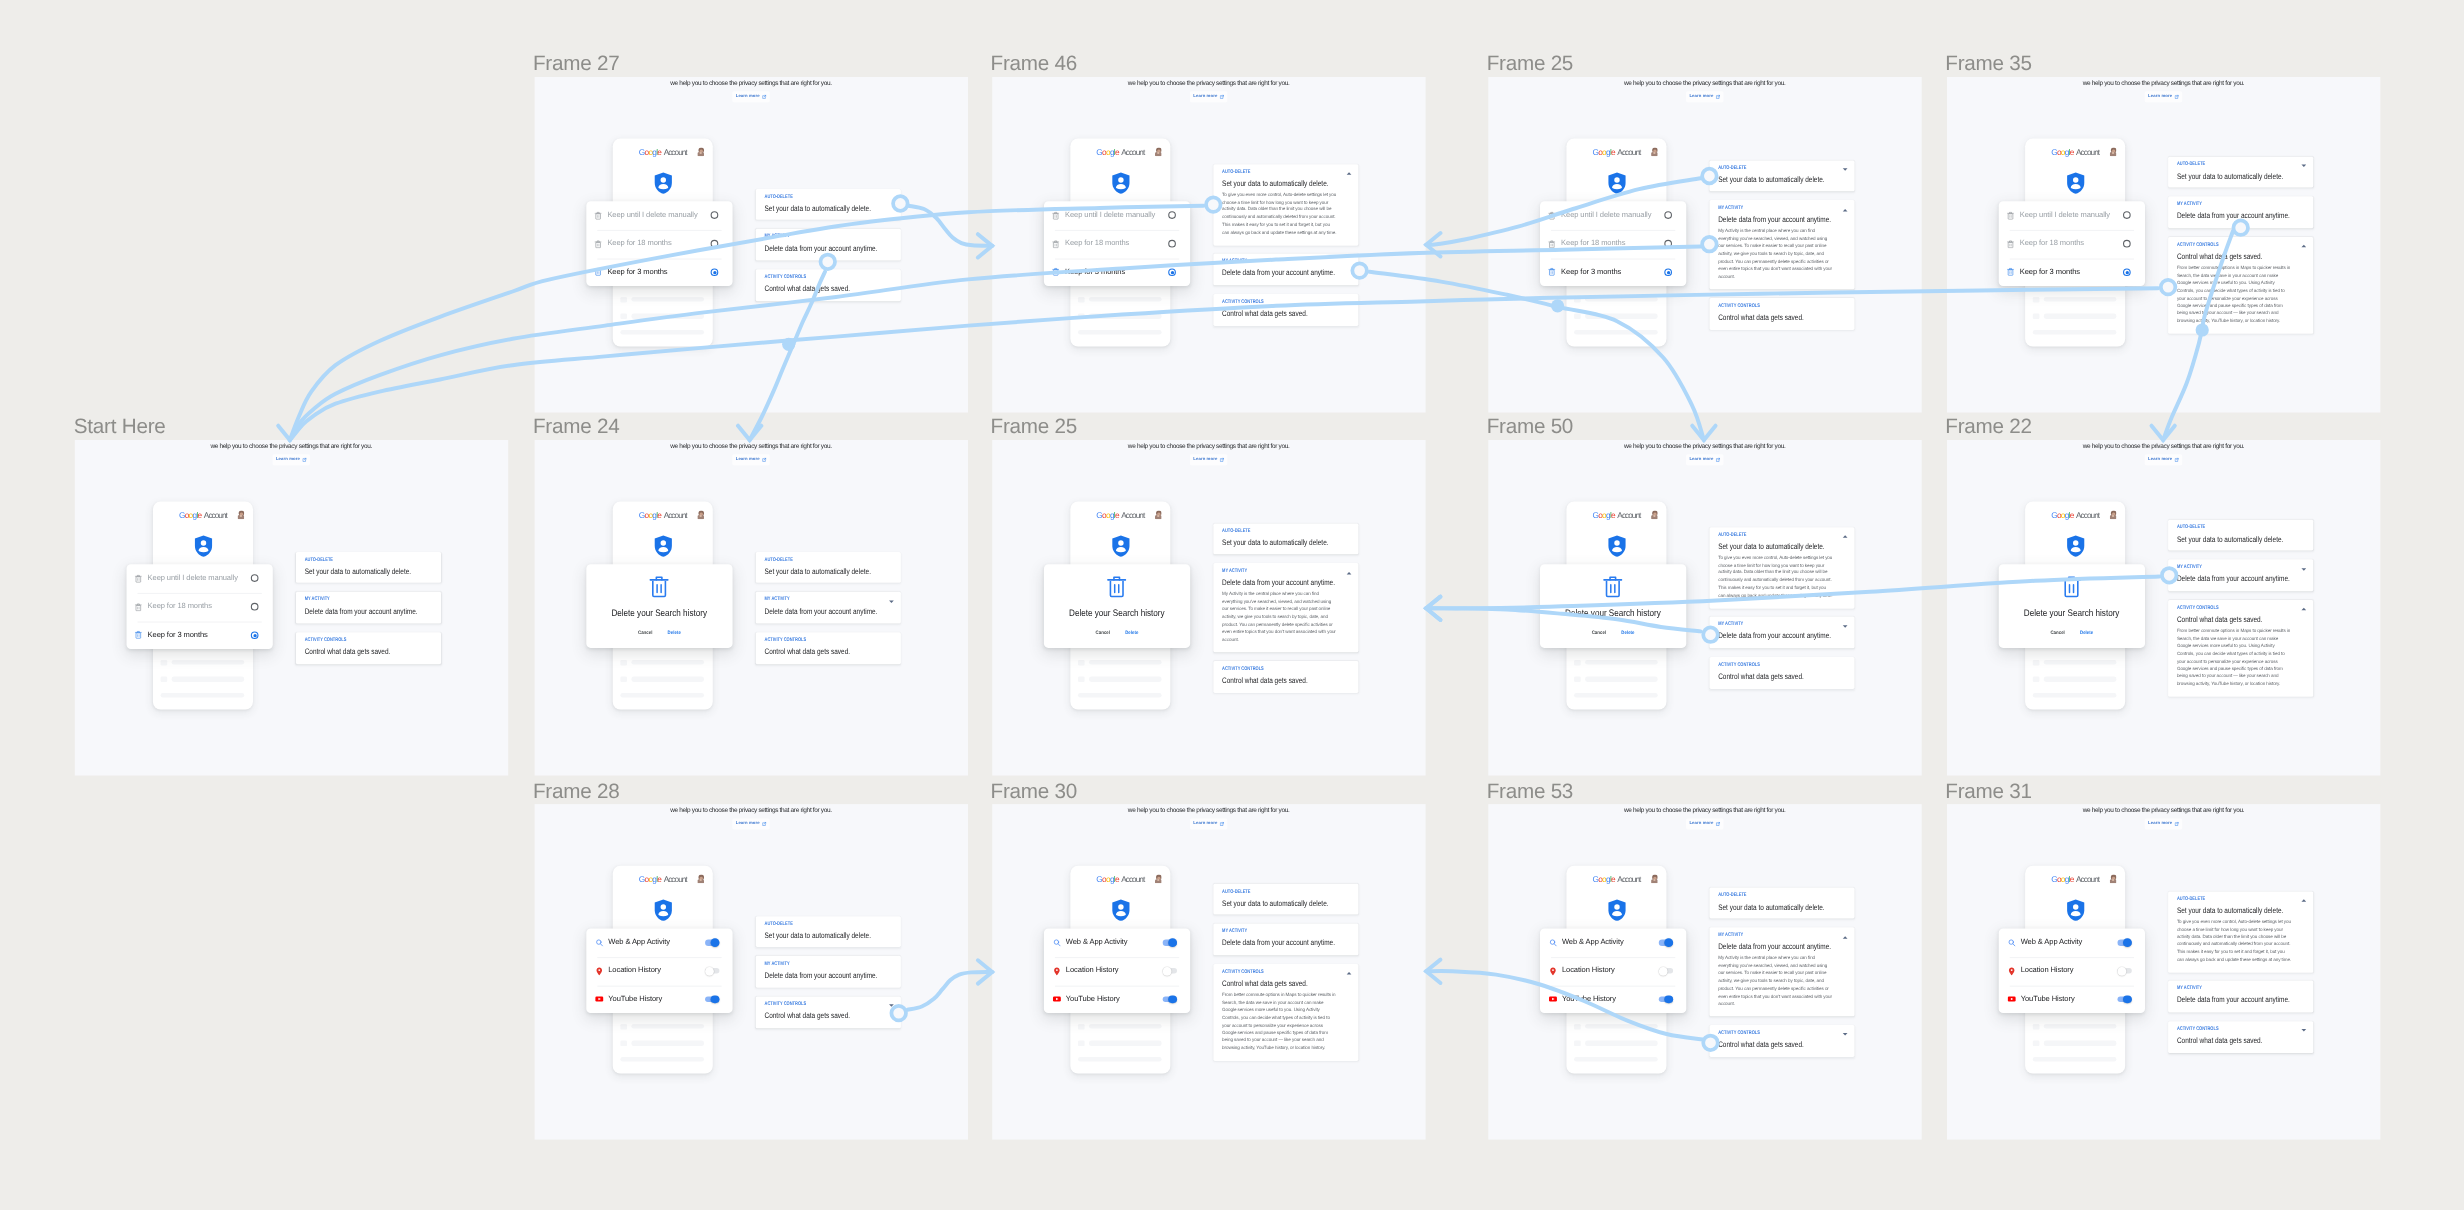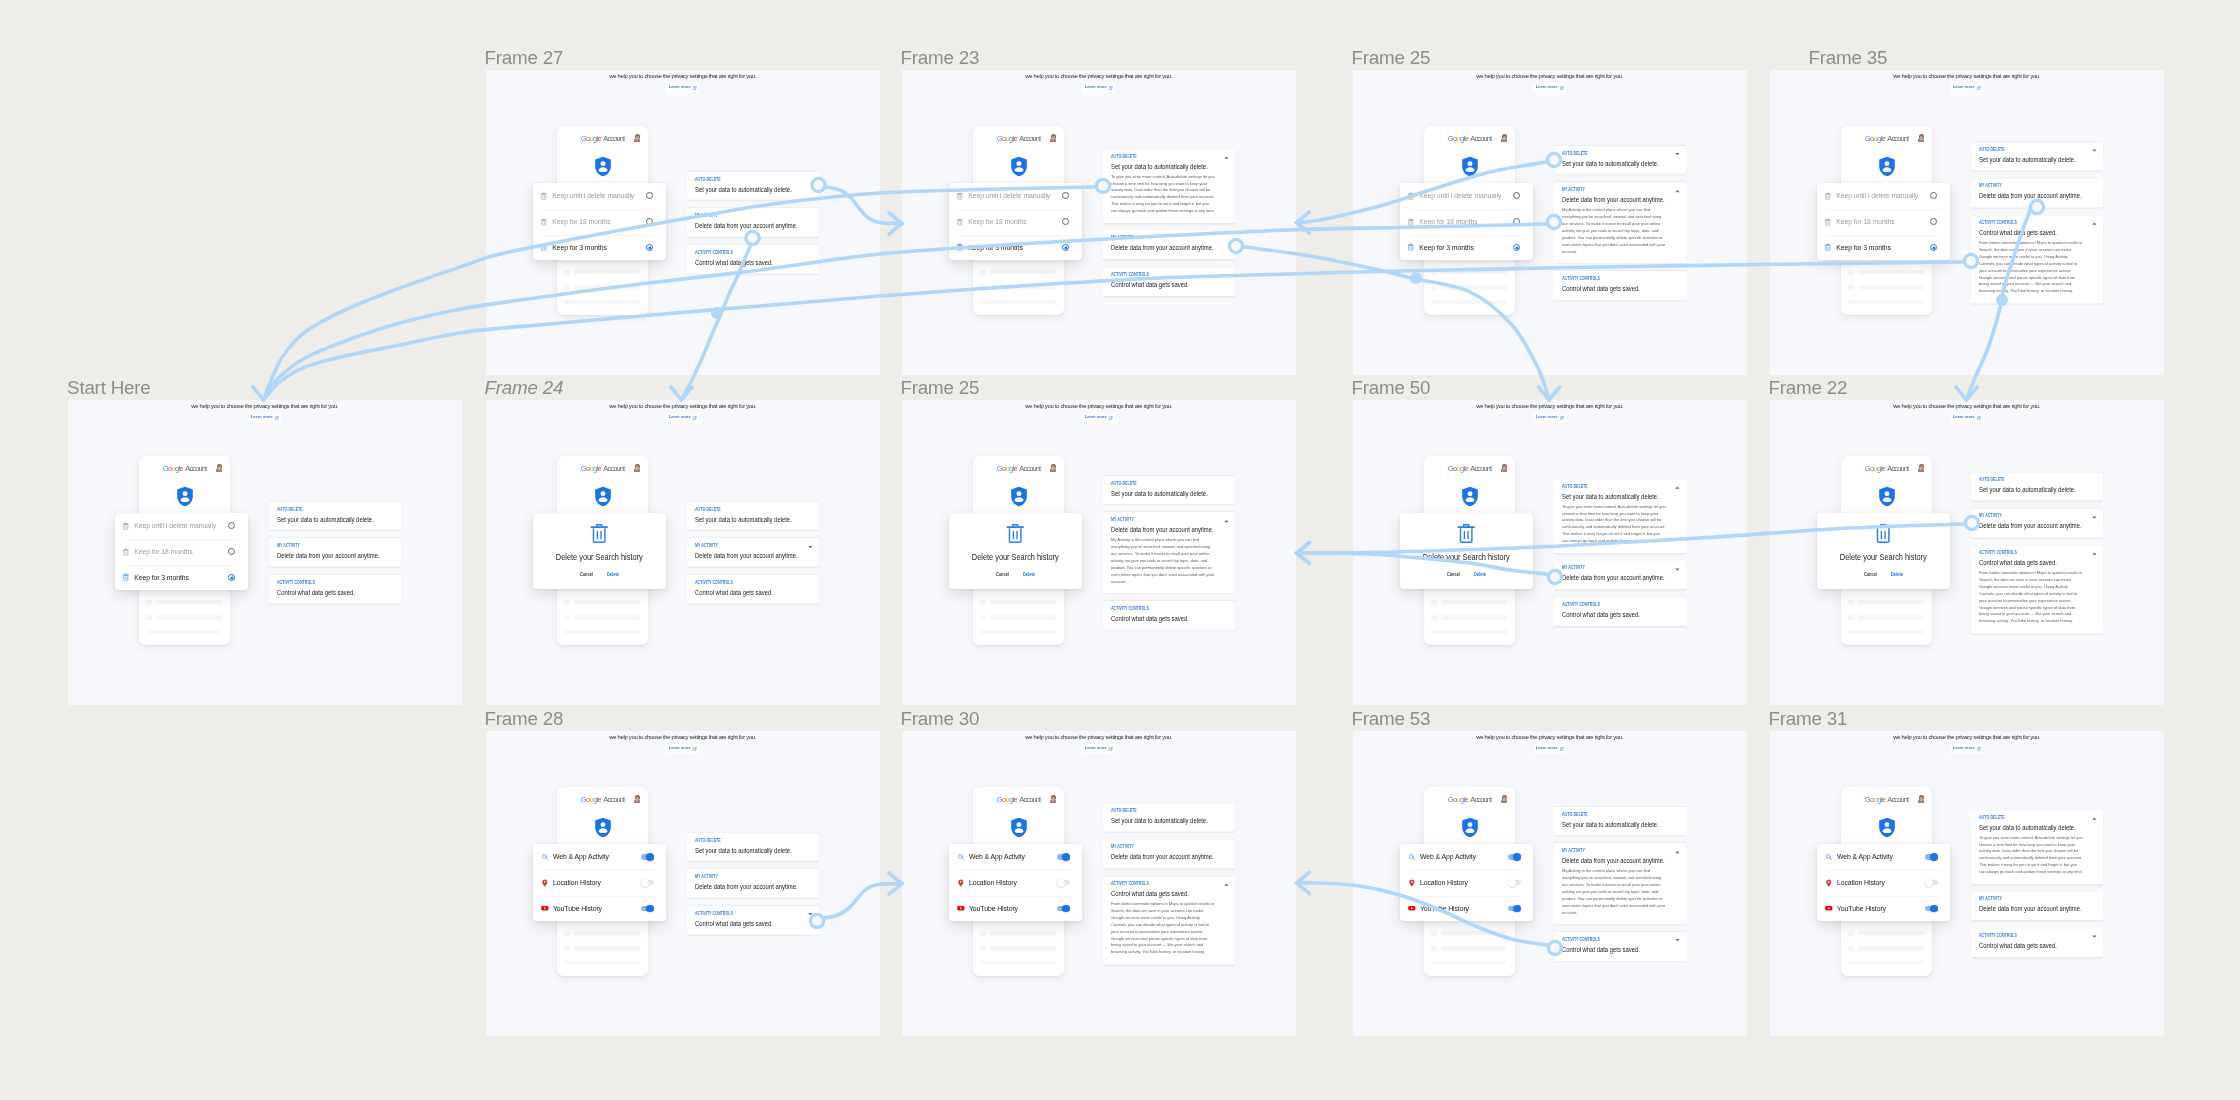--- a/index.html
+++ b/index.html
@@ -263,21 +263,21 @@
         <path d="M9.0 6.1V3.2h6.0v2.9"></path>
         <rect x="5.2" y="7.6" width="13.6" height="15.4" rx="1.4"></rect>
         <path d="M9.8 11.4v7.6M14.2 11.4v7.6" stroke-width="1.2"></path>
       </svg>
       <span class="opt-label">Keep for 3 months</span>
       <span class="radio on"></span>
     </div>
         </div>
       </div>
 
-  <div class="frame-label" style="left: 900.5px; top: 49.2px;">Frame 23</div>
+  <div class="frame-label" style="left: 900.5px; top: 49.2px;">Frame 46</div>
   <div class="frame" style="left: 902px; top: 70px;">
     <div class="fr-tagline">we help you to choose the privacy settings that are right for you.</div>
     <div class="fr-learn">
       <span>Learn more</span>
       <svg viewBox="0 0 24 24" fill="none" stroke="#1a73e8" stroke-width="2.4" stroke-linecap="square">
         <path d="M14.5 3.2h6.3v6.3"></path>
             <path d="M20.8 3.2 12.4 11.6"></path>
         <path d="M18 14v6.8H3.2V6h6.9"></path>
       </svg>
     </div>
@@ -454,21 +454,21 @@
         <path d="M9.0 6.1V3.2h6.0v2.9"></path>
         <rect x="5.2" y="7.6" width="13.6" height="15.4" rx="1.4"></rect>
         <path d="M9.8 11.4v7.6M14.2 11.4v7.6" stroke-width="1.2"></path>
       </svg>
       <span class="opt-label">Keep for 3 months</span>
       <span class="radio on"></span>
     </div>
         </div>
       </div>
 
-  <div class="frame-label" style="left: 1768.5px; top: 49.2px; margin-left: 40px;">Frame 35</div>
+  <div class="frame-label" style="left: 1768.5px; top: 49.2px;">Frame 35</div>
   <div class="frame" style="left: 1770px; top: 70px;">
     <div class="fr-tagline">we help you to choose the privacy settings that are right for you.</div>
     <div class="fr-learn">
       <span>Learn more</span>
       <svg viewBox="0 0 24 24" fill="none" stroke="#1a73e8" stroke-width="2.4" stroke-linecap="square">
         <path d="M14.5 3.2h6.3v6.3"></path>
             <path d="M20.8 3.2 12.4 11.6"></path>
         <path d="M18 14v6.8H3.2V6h6.9"></path>
       </svg>
     </div>
@@ -642,21 +642,21 @@
         <path d="M9.0 6.1V3.2h6.0v2.9"></path>
         <rect x="5.2" y="7.6" width="13.6" height="15.4" rx="1.4"></rect>
         <path d="M9.8 11.4v7.6M14.2 11.4v7.6" stroke-width="1.2"></path>
       </svg>
       <span class="opt-label">Keep for 3 months</span>
       <span class="radio on"></span>
     </div>
         </div>
       </div>
 
-  <div class="frame-label" style="left: 484.5px; top: 379.2px; font-style: italic;">Frame 24</div>
+  <div class="frame-label" style="left: 484.5px; top: 379.2px;">Frame 24</div>
   <div class="frame" style="left: 486px; top: 400px;">
     <div class="fr-tagline">we help you to choose the privacy settings that are right for you.</div>
     <div class="fr-learn">
       <span>Learn more</span>
       <svg viewBox="0 0 24 24" fill="none" stroke="#1a73e8" stroke-width="2.4" stroke-linecap="square">
         <path d="M14.5 3.2h6.3v6.3"></path>
             <path d="M20.8 3.2 12.4 11.6"></path>
         <path d="M18 14v6.8H3.2V6h6.9"></path>
       </svg>
     </div>

